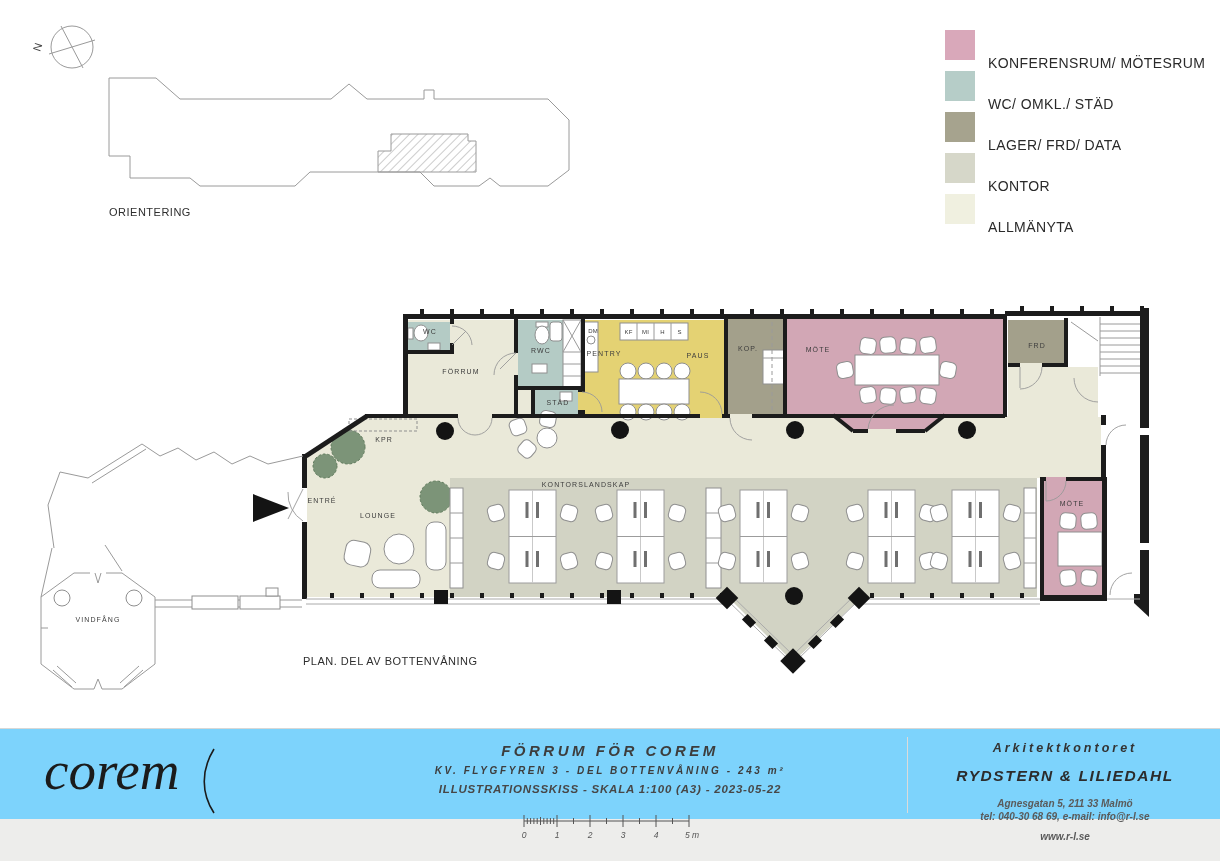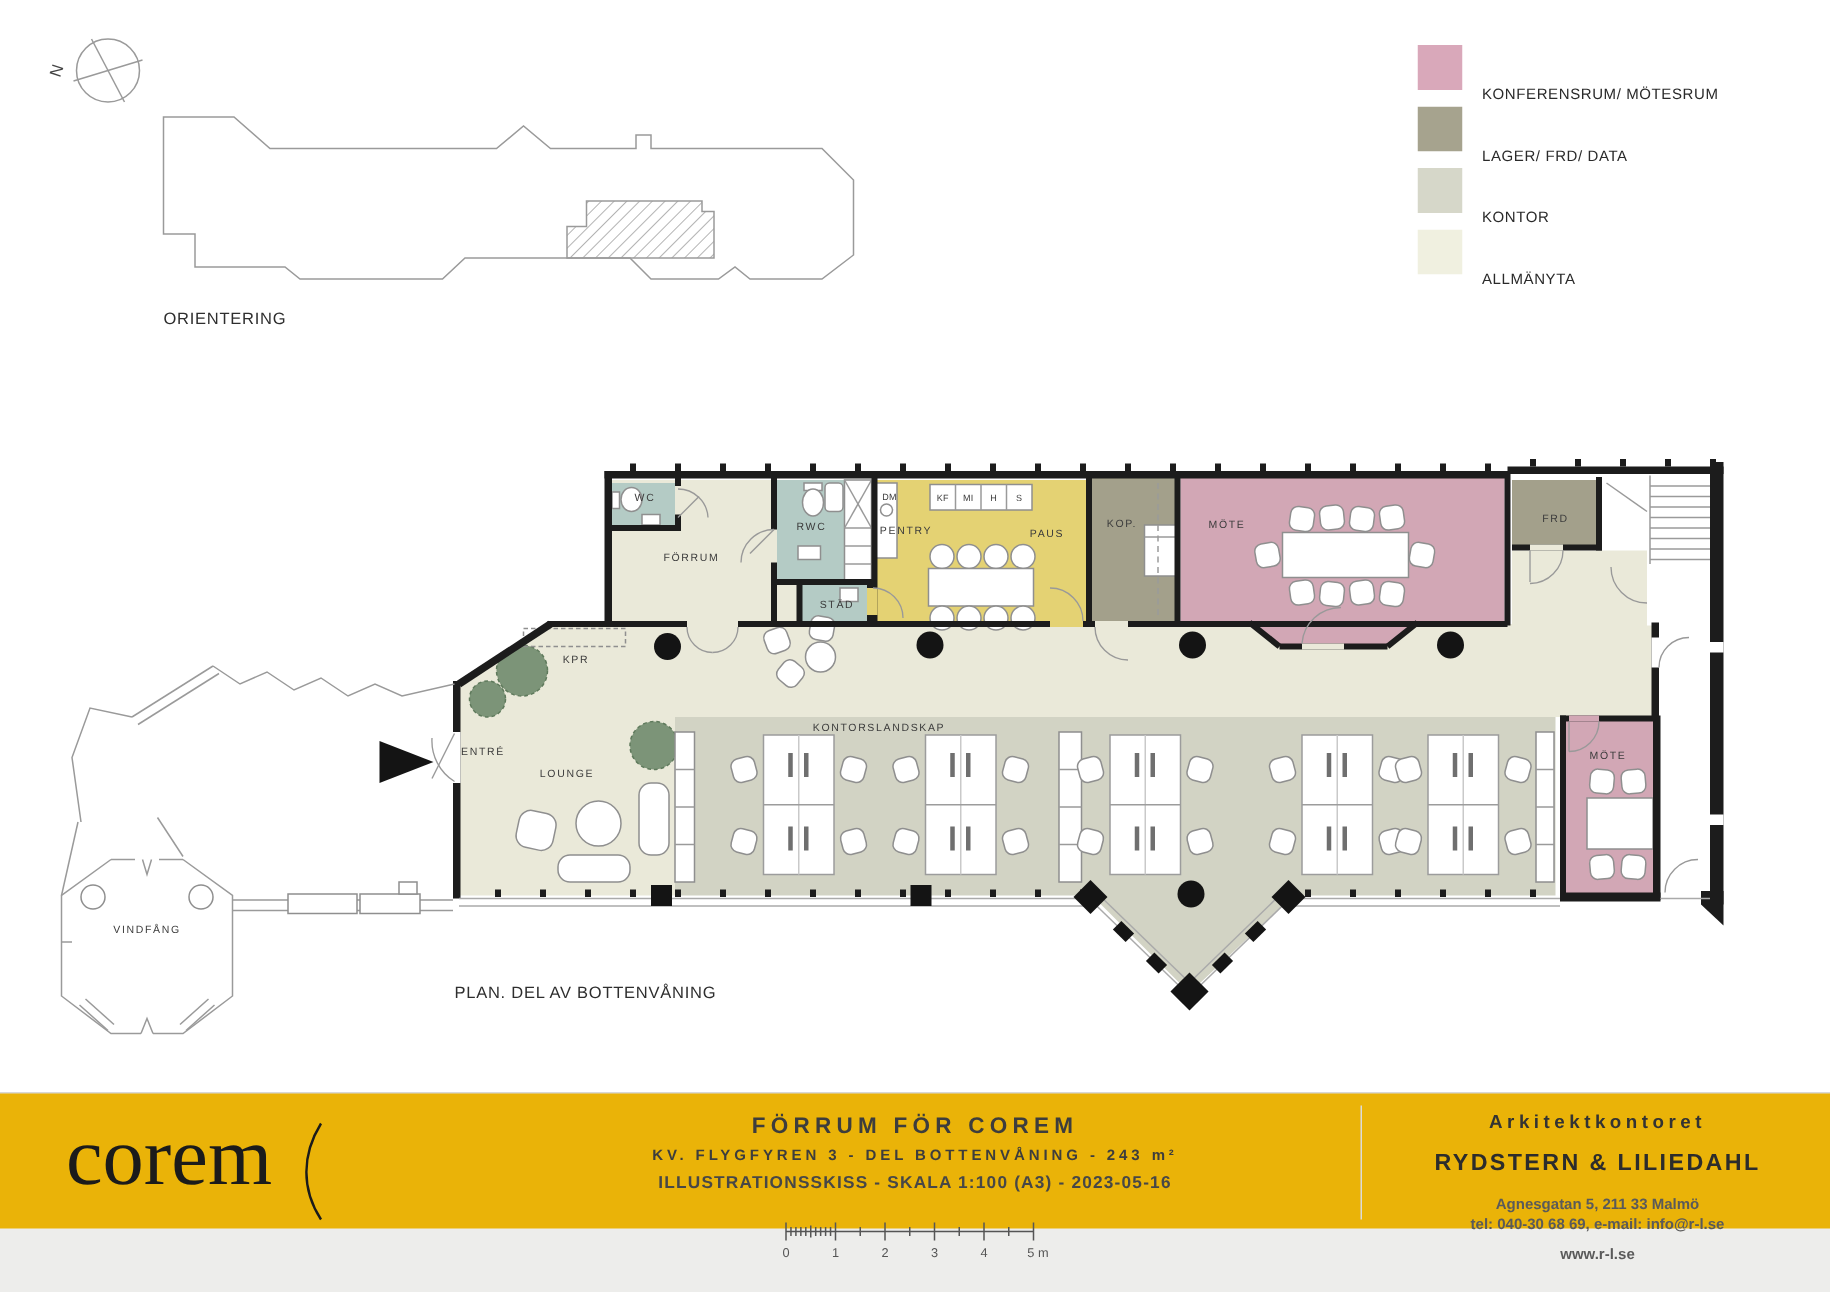--- a/index.html
+++ b/index.html
@@ -20,23 +20,23 @@
   .thin2{stroke:#aaaaaa;fill:none;stroke-width:1;}
   .furn{fill:#ffffff;stroke:#8f8f8f;stroke-width:1;}
   .arc{stroke:#999999;fill:none;stroke-width:0.9;}
   .rlabel{font-size:7px;letter-spacing:1.1px;fill:#3c3c3c;text-anchor:middle;}
   .tinylabel{font-size:6px;letter-spacing:0.2px;fill:#3c3c3c;text-anchor:middle;}
   .caption{font-size:11px;letter-spacing:0.5px;fill:#2e2e2e;}
   .plant{fill:#7c9478;stroke:#5f7a5c;stroke-width:1;stroke-dasharray:2.5 2;}
   
   .legend{position:absolute;left:945px;top:30px;}
   .legend-row{display:flex;align-items:center;height:30px;margin-bottom:11px;}
-  .legend-label{margin-left:13px;font-size:10px;letter-spacing:0.4px;color:#2a2a2a;white-space:nowrap;margin-top:36px;}
+  .legend-label{margin-left:13px;font-size:14px;letter-spacing:0.4px;color:#2a2a2a;white-space:nowrap;margin-top:36px;}
   
-  .footer{position:absolute;left:0;top:728px;width:1220px;height:133px;background:#eab308;border-top:1px solid #d8d8d6;}
+  .footer{position:absolute;left:0;top:728px;width:1220px;height:133px;background:#7dd3fc;border-top:1px solid #d8d8d6;font-style:italic;}
   .footer-strip{position:absolute;left:0;top:90px;width:100%;height:43px;background:#ededeb;}
   .logo{position:absolute;left:44px;top:10px;font-family:"Liberation Serif",serif;font-size:55px;color:#1b1b1b;}
   .logo-swoosh{position:absolute;left:196px;top:16px;}
   .f-center{position:absolute;left:320px;top:13px;width:580px;text-align:center;}
   .fc1{font-size:15px;letter-spacing:3.5px;font-weight:700;color:#3d3d3d;}
   .fc2{font-size:10px;letter-spacing:2.6px;font-weight:700;color:#3d3d3d;margin-top:6px;}
   .fc3{font-size:11.5px;letter-spacing:0.8px;font-weight:700;color:#474747;margin-top:7px;}
   .scalebar{position:absolute;left:520px;top:84px;}
   .f-right{position:absolute;left:925px;top:12px;width:280px;text-align:center;}
   .fr1{font-size:12.5px;letter-spacing:3px;font-weight:700;color:#333333;text-align:center;}
@@ -370,20 +370,26 @@
 
 <div class="legend">
   <div class="legend-row">
     <svg width="30" height="30">
         <rect width="30" height="30" fill="#d9a8ba"></rect>
       </svg>
     <span class="legend-label">KONFERENSRUM/ MÖTESRUM</span>
   </div>
   <div class="legend-row">
     <svg width="30" height="30">
+        <rect width="30" height="30" fill="#b6cdc8"></rect>
+      </svg>
+    <span class="legend-label">WC/ OMKL./ STÄD</span>
+  </div>
+  <div class="legend-row">
+    <svg width="30" height="30">
         <rect width="30" height="30" fill="#a6a38e"></rect>
       </svg>
     <span class="legend-label">LAGER/ FRD/ DATA</span>
   </div>
   <div class="legend-row">
     <svg width="30" height="30">
         <rect width="30" height="30" fill="#d6d7c9"></rect>
       </svg>
     <span class="legend-label">KONTOR</span>
   </div>
@@ -399,21 +405,21 @@
 <div class="footer">
   <div class="footer-strip"></div>
   <div class="logo">corem</div>
   <svg class="logo-swoosh" width="24" height="72">
     <path d="M18,4 C5,25 5,48 18,68" stroke="#1b1b1b" stroke-width="1.6" fill="none"></path>
   </svg>
 
   <div class="f-center">
     <div class="fc1">FÖRRUM FÖR COREM</div>
     <div class="fc2">KV. FLYGFYREN 3 - DEL BOTTENVÅNING - 243 m²</div>
-    <div class="fc3">ILLUSTRATIONSSKISS - SKALA 1:100 (A3) - 2023-05-16</div>
+    <div class="fc3">ILLUSTRATIONSSKISS - SKALA 1:100 (A3) - 2023-05-22</div>
   </div>
 
   <svg class="scalebar" width="190" height="30">
     <g stroke="#555555" stroke-width="1">
       <line x1="4" y1="8" x2="169" y2="8"></line>
       <line x1="4" y1="2" x2="4" y2="14"></line>
         <line x1="37" y1="2" x2="37" y2="14"></line>
       <line x1="70" y1="2" x2="70" y2="14"></line>
         <line x1="103" y1="2" x2="103" y2="14"></line>
       <line x1="136" y1="2" x2="136" y2="14"></line>

